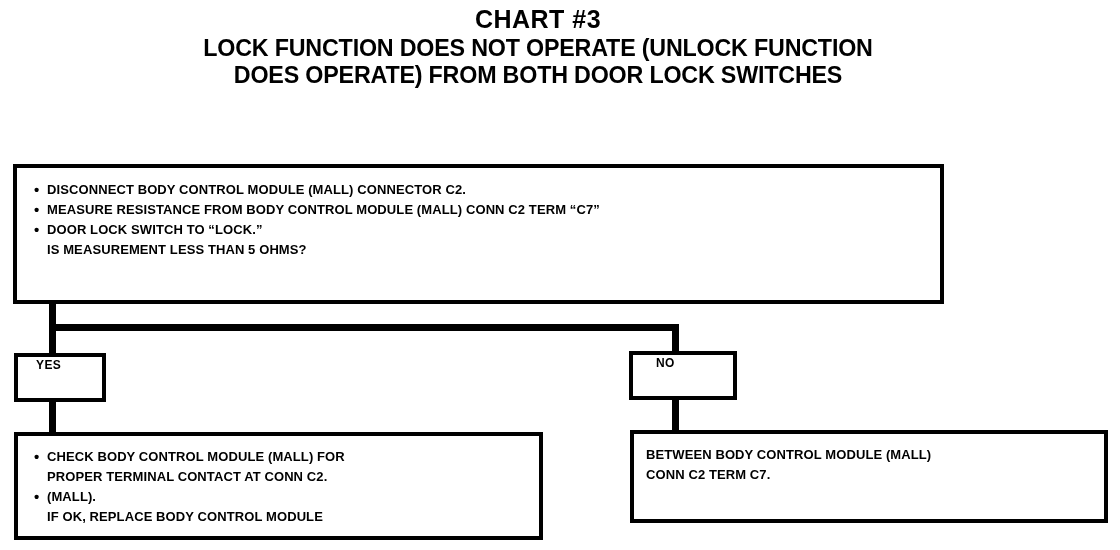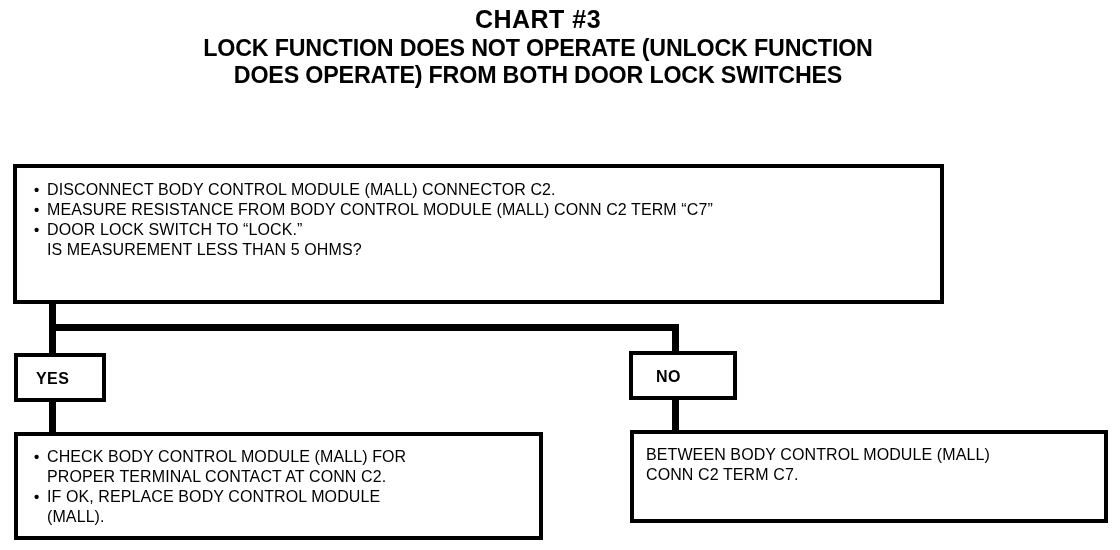--- a/index.html
+++ b/index.html
@@ -41,22 +41,22 @@
   }
 
   
   .box {
     position: absolute;
     border: 4px solid #000;
     background: #fff;
     box-sizing: border-box;
   }
   .box-text {
-    font-size: 16px;
-    font-weight: normal;
+    font-size: 13px;
+    font-weight: bold;
     line-height: 20px;
     letter-spacing: 0.1px;
     white-space: pre;
   }
 
   
   #main-box {
     left: 13px;
     top: 164px;
     width: 931px;
@@ -94,22 +94,22 @@
     width: 92px;
   }
   #no-box {
     left: 629px;
     top: 351px;
     width: 108px;
   }
   .small-box-label {
     position: absolute;
     left: 18px;
-    top: 13px;
-    font-size: 16px;
+    top: 1px;
+    font-size: 12px;
     font-weight: bold;
     letter-spacing: 0.4px;
   }
   #no-box .small-box-label {
     left: 23px;
   }
 
   
   #left-result-box {
     left: 14px;
@@ -241,22 +241,22 @@
       <span class="bullet-mark">•</span>
       <span class="bullet-body">
         <div class="box-text">CHECK BODY CONTROL MODULE (MALL) FOR</div>
         <div class="box-text">PROPER TERMINAL CONTACT AT CONN C2.</div>
       </span>
     </div>
 
     <div class="bullet-row">
       <span class="bullet-mark">•</span>
       <span class="bullet-body">
+        <div class="box-text">(MALL).</div>
         <div class="box-text">IF OK, REPLACE BODY CONTROL MODULE</div>
-        <div class="box-text">(MALL).</div>
       </span>
     </div>
 
   </div>
 </div>
 
 <div class="box" id="right-result-box">
   <div id="right-result-body">
     <div class="box-text">BETWEEN BODY CONTROL MODULE (MALL)</div>
     <div class="box-text">CONN C2 TERM C7.</div>

